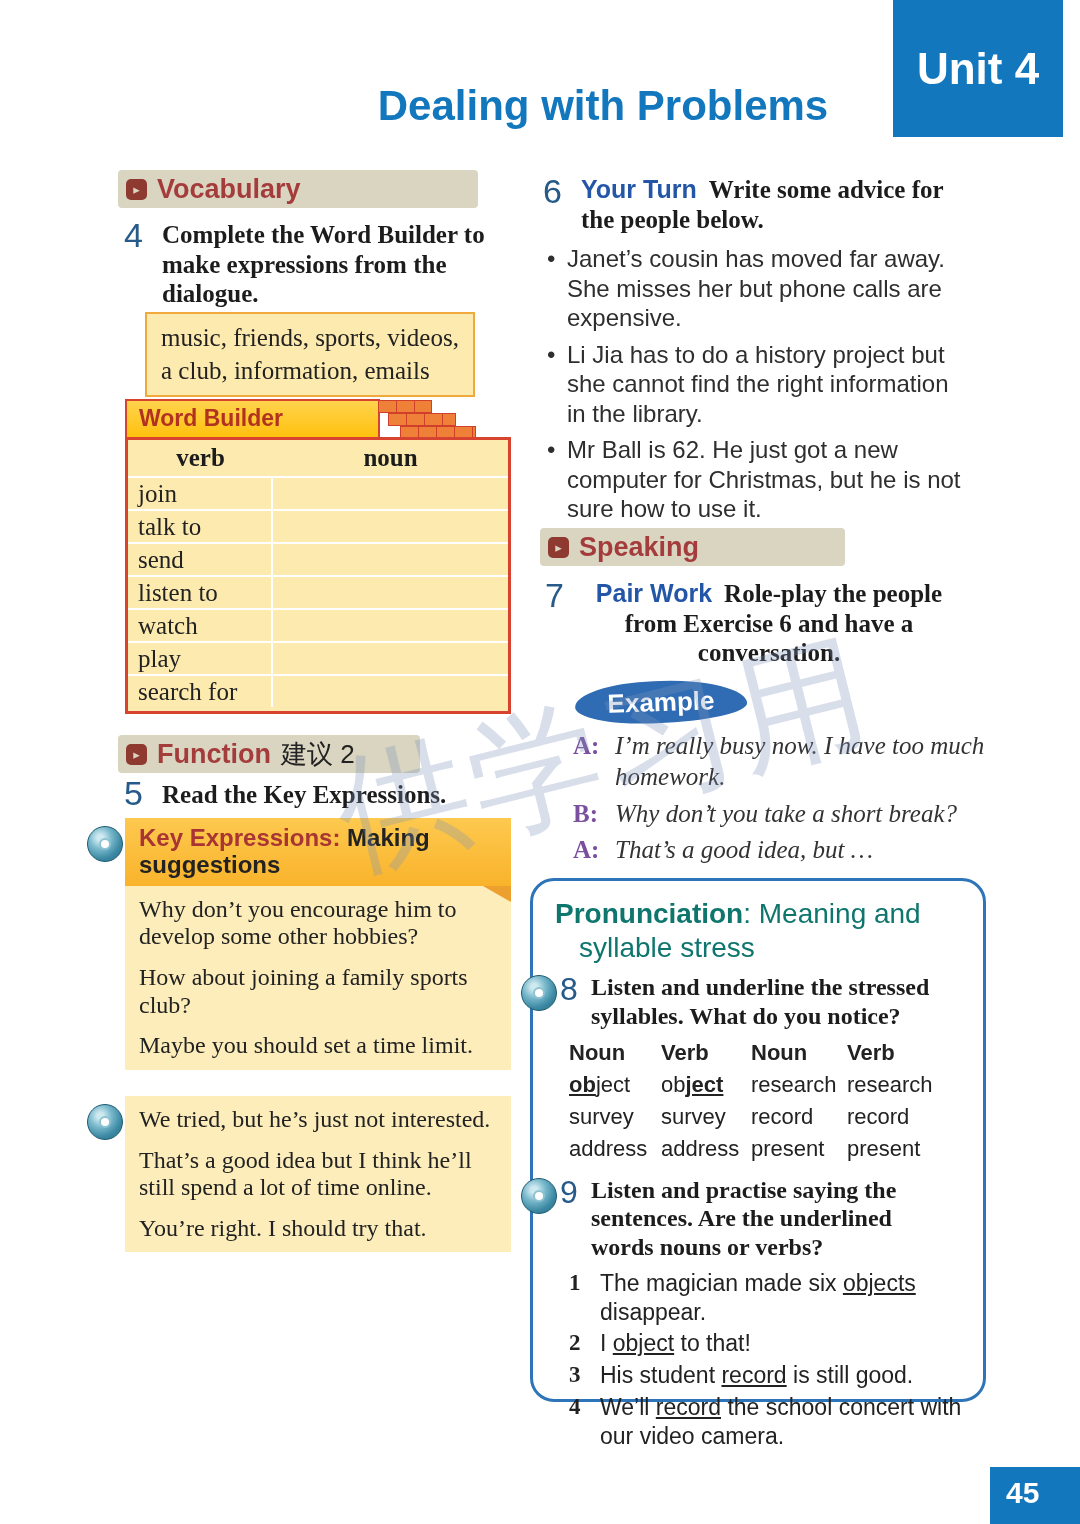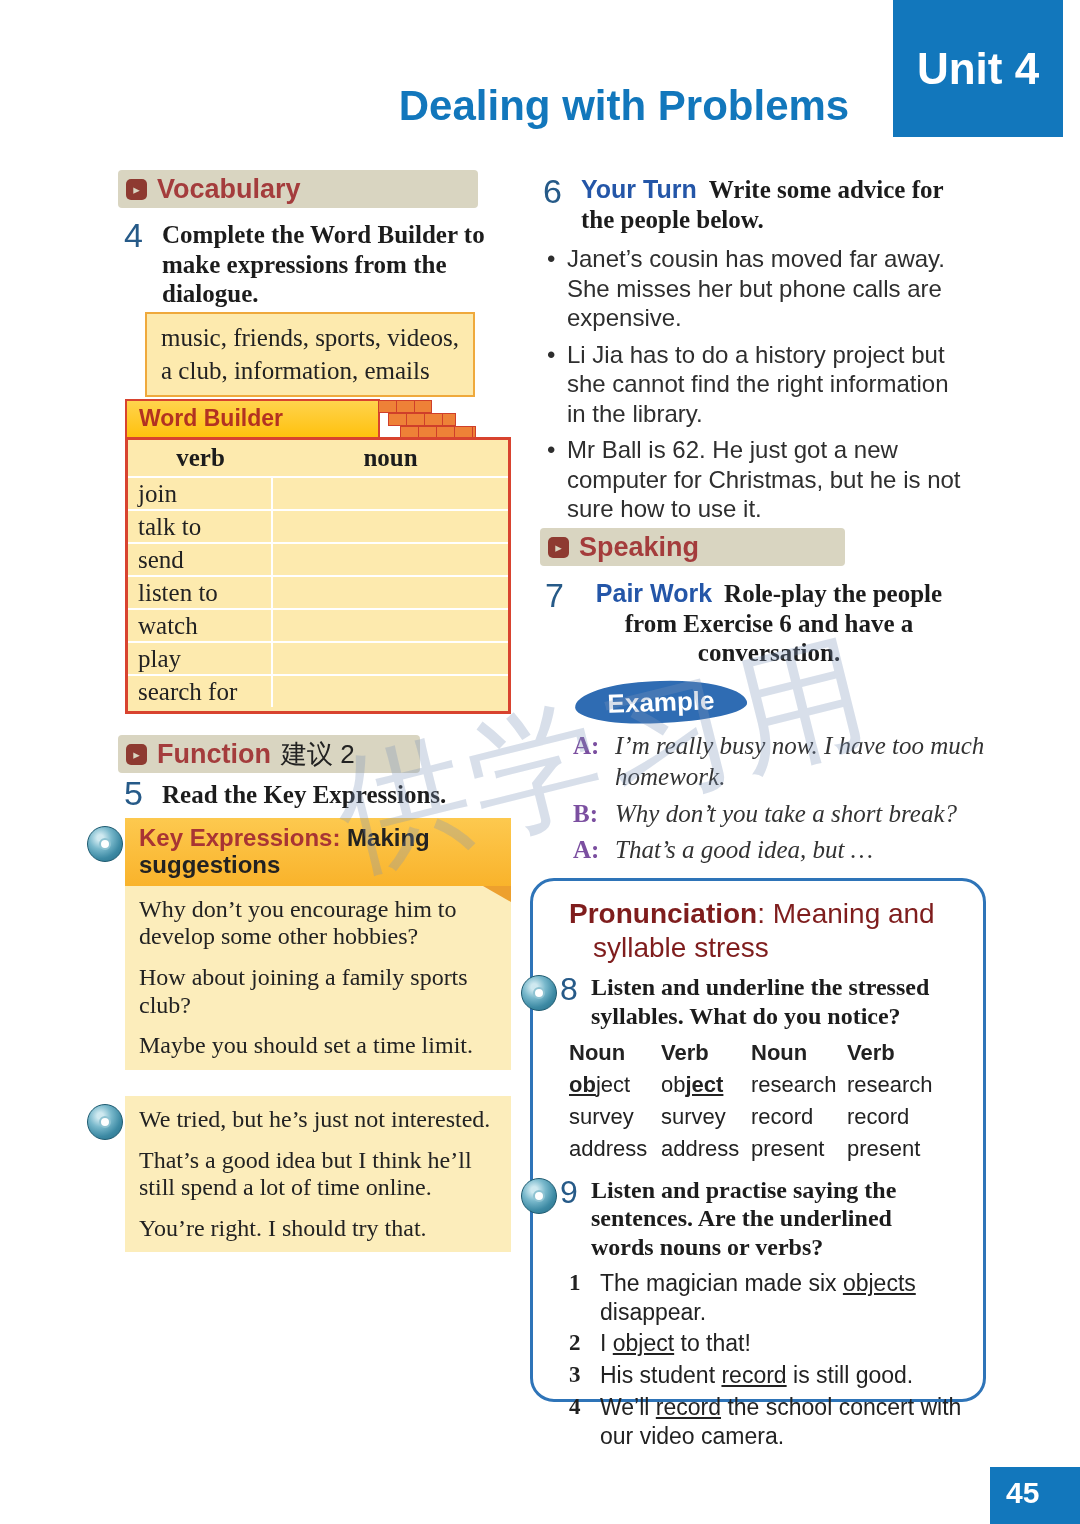--- a/index.html
+++ b/index.html
@@ -1,20 +1,20 @@
 <!DOCTYPE html>
 <html><head>
 <meta charset="utf-8">
 <style>
   html,body{margin:0;padding:0;background:#e8e8e8;}
   .page{position:relative;width:1080px;height:1524px;background:#ffffff;margin:0 auto;
         font-family:"Liberation Serif",serif;overflow:hidden;}
 
   
-  .doc-title{position:absolute;left:364px;top:82px;width:520px;text-align:center;
+  .doc-title{position:absolute;left:343px;top:82px;width:520px;text-align:center;
              font-family:"Liberation Sans",sans-serif;font-weight:bold;font-size:42px;color:#1277bc;}
   .unit-box{position:absolute;left:893px;top:0;width:170px;height:137px;background:#1277bc;
             display:flex;align-items:center;justify-content:center;}
   .unit-box span{font-family:"Liberation Sans",sans-serif;font-weight:bold;font-size:44px;color:#fff;}
 
   
   .band{position:absolute;height:38px;background:#d9d5c1;border-radius:4px;
         display:flex;align-items:center;gap:10px;padding-left:8px;box-sizing:border-box;}
   .play{width:21px;height:21px;background:#8e3a31;border-radius:5px;flex:none;
         display:flex;align-items:center;justify-content:center;color:#d9d5c1;font-size:13px;line-height:1;}
@@ -80,22 +80,22 @@
                  display:flex;align-items:center;justify-content:center;
                  font-family:"Liberation Sans",sans-serif;font-weight:bold;font-size:26px;color:#fff;}
   .dialogue{position:absolute;left:573px;top:730px;width:414px;font-size:25px;font-style:italic;
             color:#333;line-height:1.25;}
   .dl{display:flex;margin-bottom:5px;}
   .dl .sp{flex:none;width:42px;font-style:normal;font-weight:bold;color:#7b4fa0;}
 
   
   .pron{position:absolute;left:530px;top:878px;width:456px;height:524px;box-sizing:border-box;
         border:3px solid #2e74b8;border-radius:24px;background:#fff;}
-  .pron-title{margin:16px 16px 4px 36px;font-family:"Liberation Sans",sans-serif;font-size:28px;
-              color:#7f1d1d;line-height:1.22;padding-left:24px;text-indent:-24px;}
+  .pron-title{margin:16px 16px 4px 22px;font-family:"Liberation Sans",sans-serif;font-size:28px;
+              color:#0f766e;line-height:1.22;padding-left:24px;text-indent:-24px;}
   .pron-title .b{font-weight:bold;}
   .pex{position:relative;padding-left:58px;margin-top:8px;}
   .pex .cd{position:absolute;left:-12px;top:2px;}
   .pex .pnum{position:absolute;left:27px;top:-2px;font-family:"Liberation Sans",sans-serif;
              font-size:32px;color:#265a88;}
   .pex .ptxt{font-weight:bold;font-size:24px;width:366px;line-height:1.18;color:#1c1c1c;}
   .wgrid{margin:10px 0 0 36px;display:grid;grid-template-columns:92px 90px 96px 104px;
          font-family:"Liberation Sans",sans-serif;font-size:22px;color:#222;row-gap:6px;}
   .wgrid .h{font-weight:bold;}
   .ub{font-weight:bold;text-decoration:underline;}

